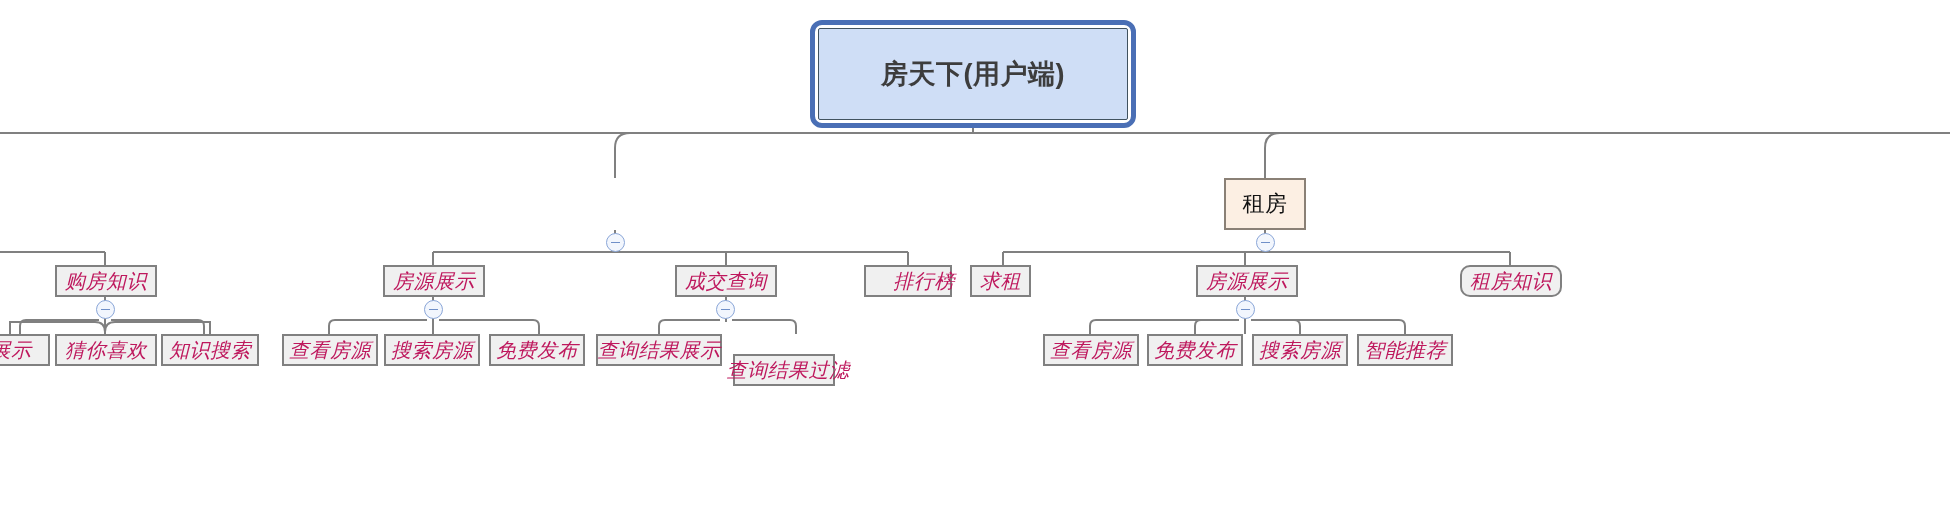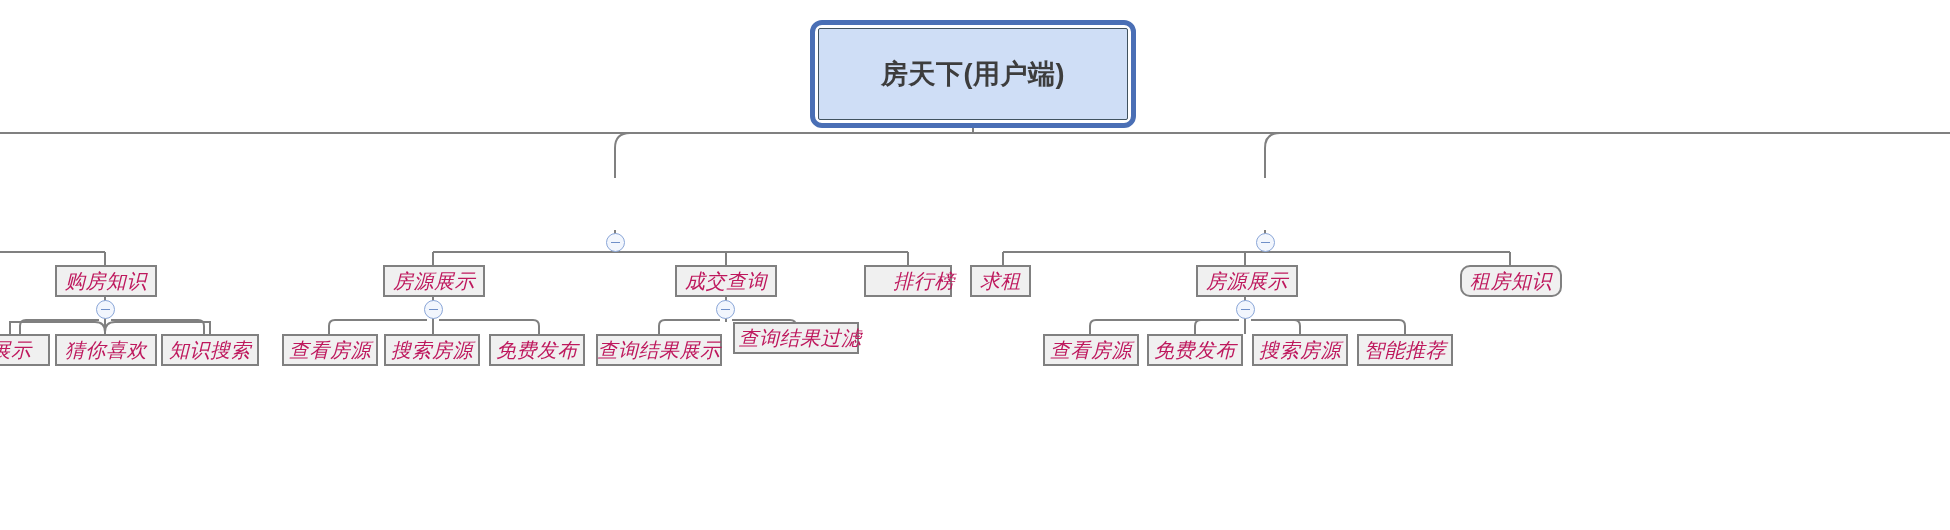--- a/index.html
+++ b/index.html
@@ -167,20 +167,23 @@
     </g>
   </svg>
 
   <div class="root-ring" style="left:810px; top:20px; width:326px; height:108px;"></div>
   <div class="node root" style="left:818px; top:28px; width:310px; height:92px;">
     <span>房天下(用户端)</span>
   </div>
 
   <div class="collapse-toggle" style="left:606px; top:233px;"></div>
 
+  <div class="node lvl2" style="left:1224px; top:178px; width:82px; height:52px;">
+    <span>租房</span>
+  </div>
   <div class="collapse-toggle" style="left:1256px; top:233px;"></div>
 
   <div class="node lvl3" style="left:55px; top:265px; width:102px; height:32px;">
     <span>购房知识</span>
   </div>
   <div class="collapse-toggle" style="left:96px; top:300px;"></div>
 
   <div class="node lvl3" style="left:383px; top:265px; width:102px; height:32px;">
     <span>房源展示</span>
   </div>
@@ -229,21 +232,21 @@
   </div>
 
   <div class="node lvl4" style="left:489px; top:334px; width:96px; height:32px;">
     <span>免费发布</span>
   </div>
 
   <div class="node lvl4" style="left:596px; top:334px; width:126px; height:32px;">
     <span>查询结果展示</span>
   </div>
 
-  <div class="node lvl4" style="left:733px; top:322px; width:126px; height:32px;padding-left:8px;">
+  <div class="node lvl4" style="left:733px; top:354px; width:102px; height:32px;padding-left:8px;">
     <span>查询结果过滤</span>
   </div>
 
   <div class="node lvl4" style="left:1043px; top:334px; width:96px; height:32px;">
     <span>查看房源</span>
   </div>
 
   <div class="node lvl4" style="left:1147px; top:334px; width:96px; height:32px;">
     <span>免费发布</span>
   </div>

